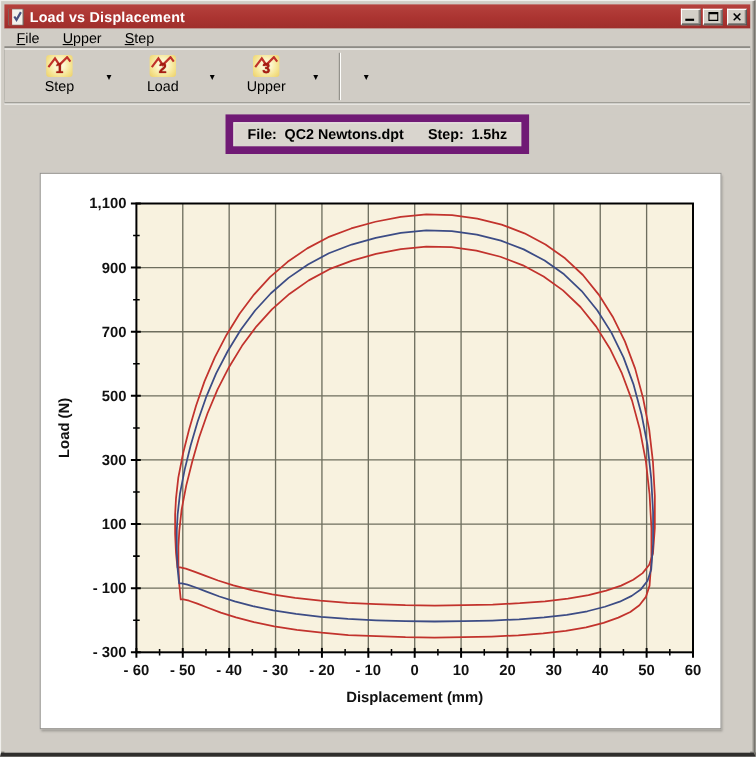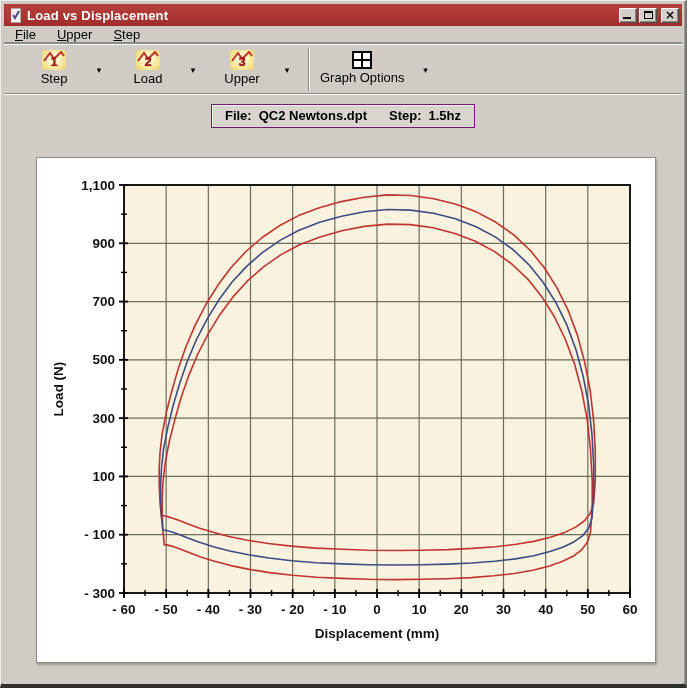--- a/index.html
+++ b/index.html
@@ -60,21 +60,21 @@
   .drop{
     border:none;background:transparent;width:18px;margin:0 12px 0 8px;align-self:center;
     height:34px;display:flex;align-items:center;justify-content:center;
     font-size:9px;color:#000;padding:0;cursor:default;
   }
   .tsep{width:0;border-left:1px solid #8d8b85;border-right:1px solid #fdfdfb;margin:1px 6px 1px 0;}
   
   .client{position:relative;height:586px;background:#d0ccc5;}
   .statusbox{
     width:fit-content;margin:11px auto 0;padding:3px 13px 4px;background:#d9d5ce;
-    border:1px solid #701a75;box-shadow:inset 1px 1px 0 #efede8;
+    border:7px solid #701a75;box-shadow:inset 1px 1px 0 #efede8;
     font-size:13px;font-weight:bold;color:#000;white-space:nowrap;
   }
   .statusbox .gap-sm{margin-right:7px;}
   .statusbox .gap-lg{margin-right:22px;}
   .chartpanel{
     position:absolute;left:32px;top:53px;width:620px;height:506px;background:#fff;
     border:1px solid #8f8d88;box-shadow:1px 2px 2px rgba(60,60,55,.35);
     padding:1px;
   }
   .chartpanel svg{display:block;}
@@ -147,30 +147,20 @@
         <span class="badge">3</span>
       </span>
       <span class="tlabel">Upper</span>
     </button>
     <button class="drop">
         <span>▾</span>
       </button>
 
     <span class="tsep"></span>
 
-    <button class="tbtn">
-      <span class="go-icon">
-        <svg width="20" height="18" viewBox="0 0 20 18">
-          <rect x="1" y="1" width="18" height="16" fill="#fff" stroke="#000" stroke-width="2"></rect>
-          <line x1="10" y1="1" x2="10" y2="17" stroke="#000" stroke-width="2"></line>
-          <line x1="1" y1="9" x2="19" y2="9" stroke="#000" stroke-width="2"></line>
-        </svg>
-      </span>
-      <span class="tlabel">Graph Options</span>
-    </button>
     <button class="drop">
         <span>▾</span>
       </button>
   </div>
 
   <div class="client">
     <div class="statusbox">
       <span class="gap-sm">File:</span><span class="gap-lg">QC2 Newtons.dpt</span><span class="gap-sm">Step:</span><span>1.5hz</span>
     </div>
 

